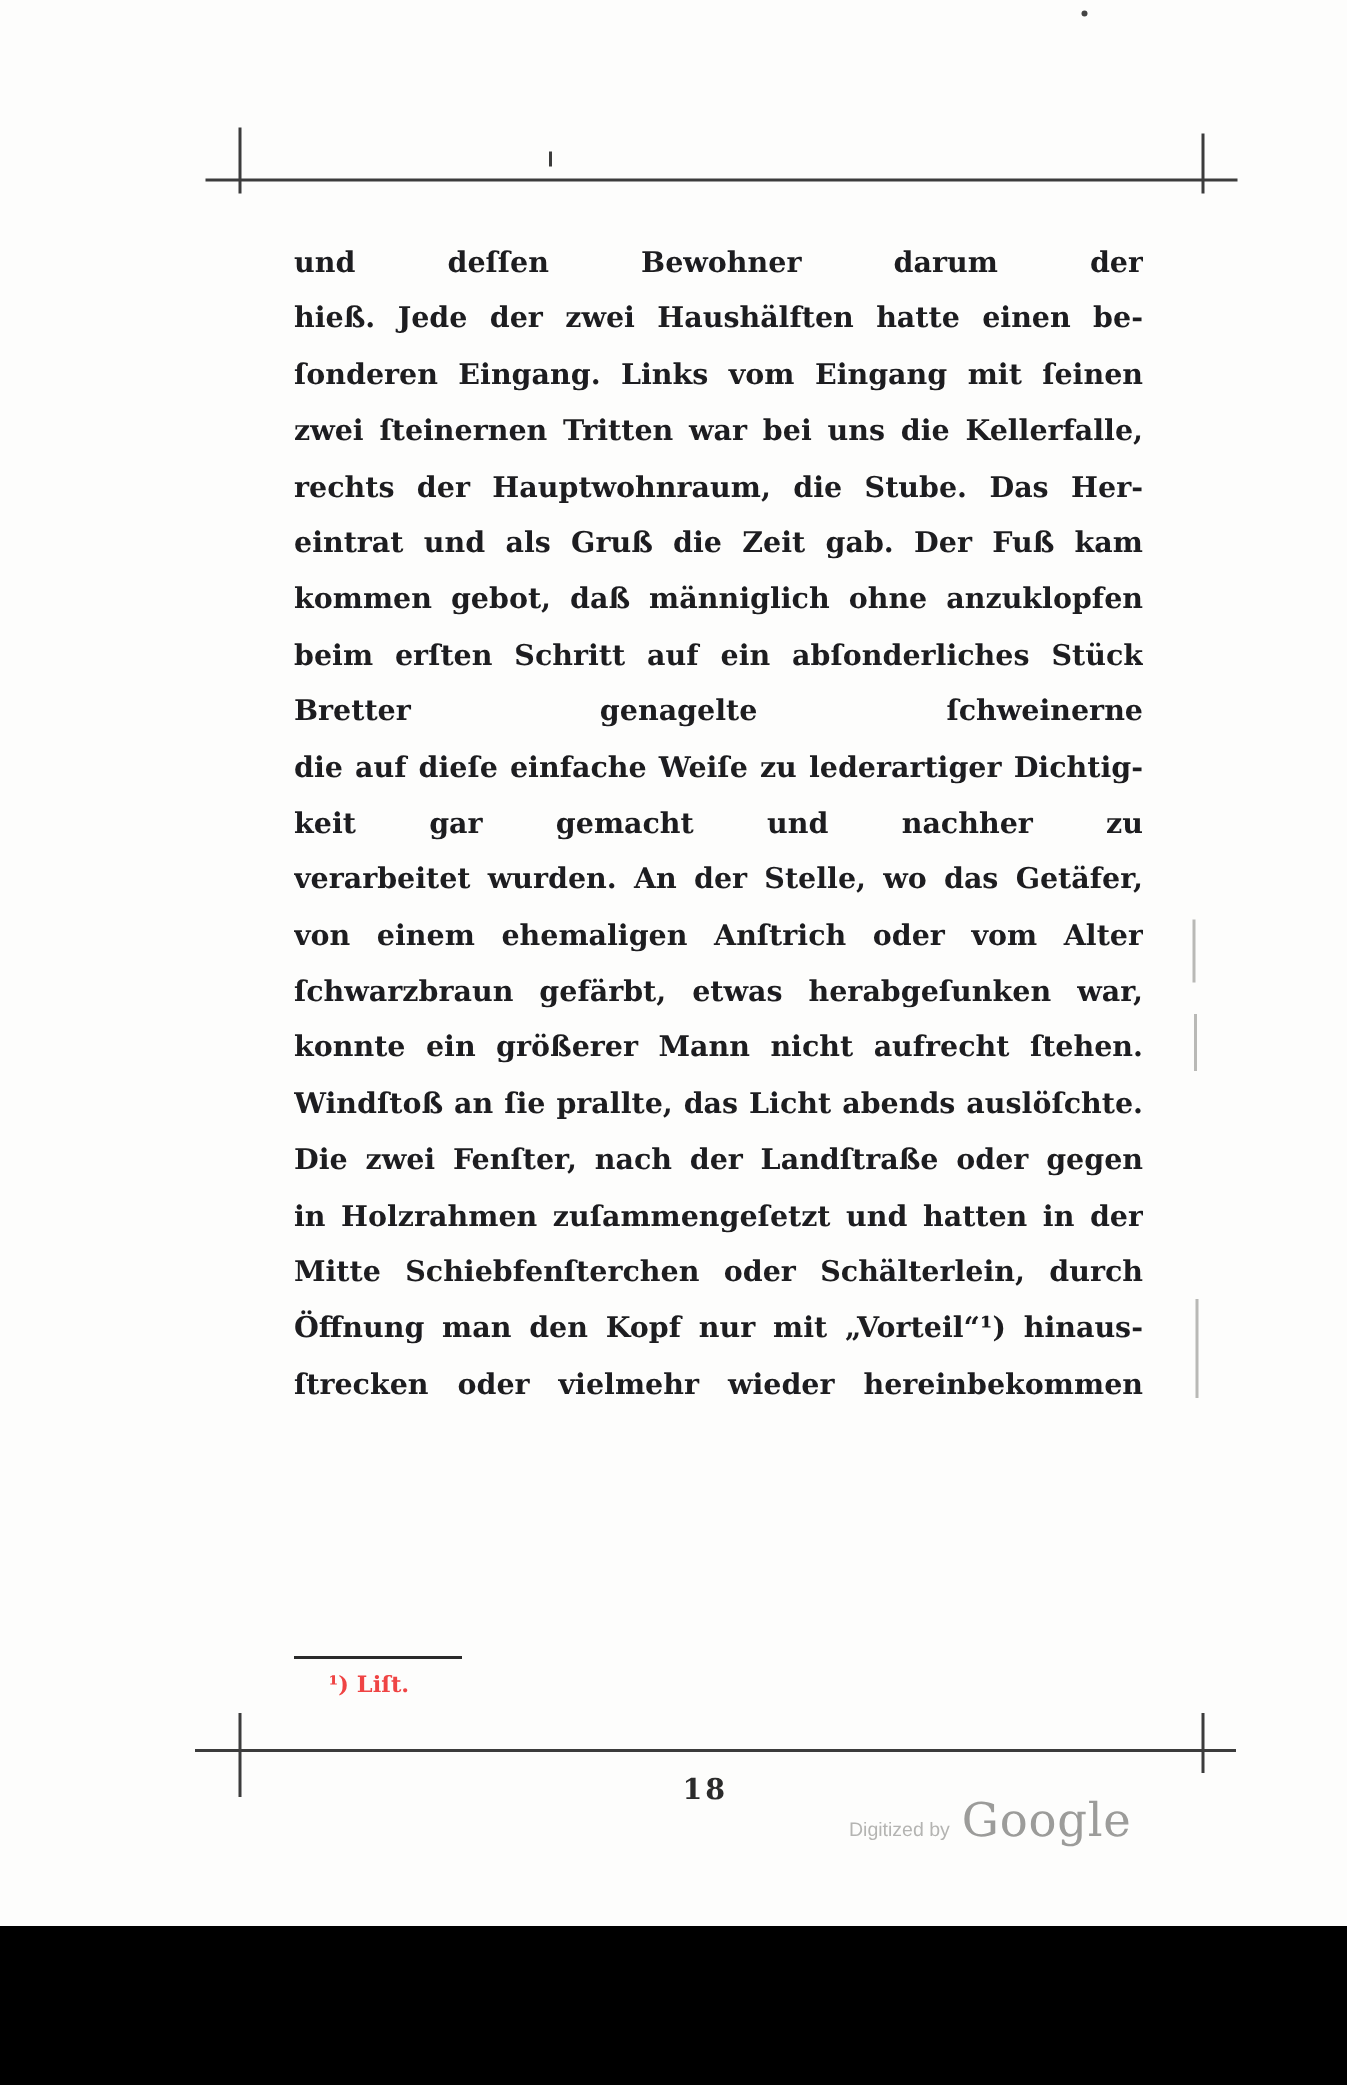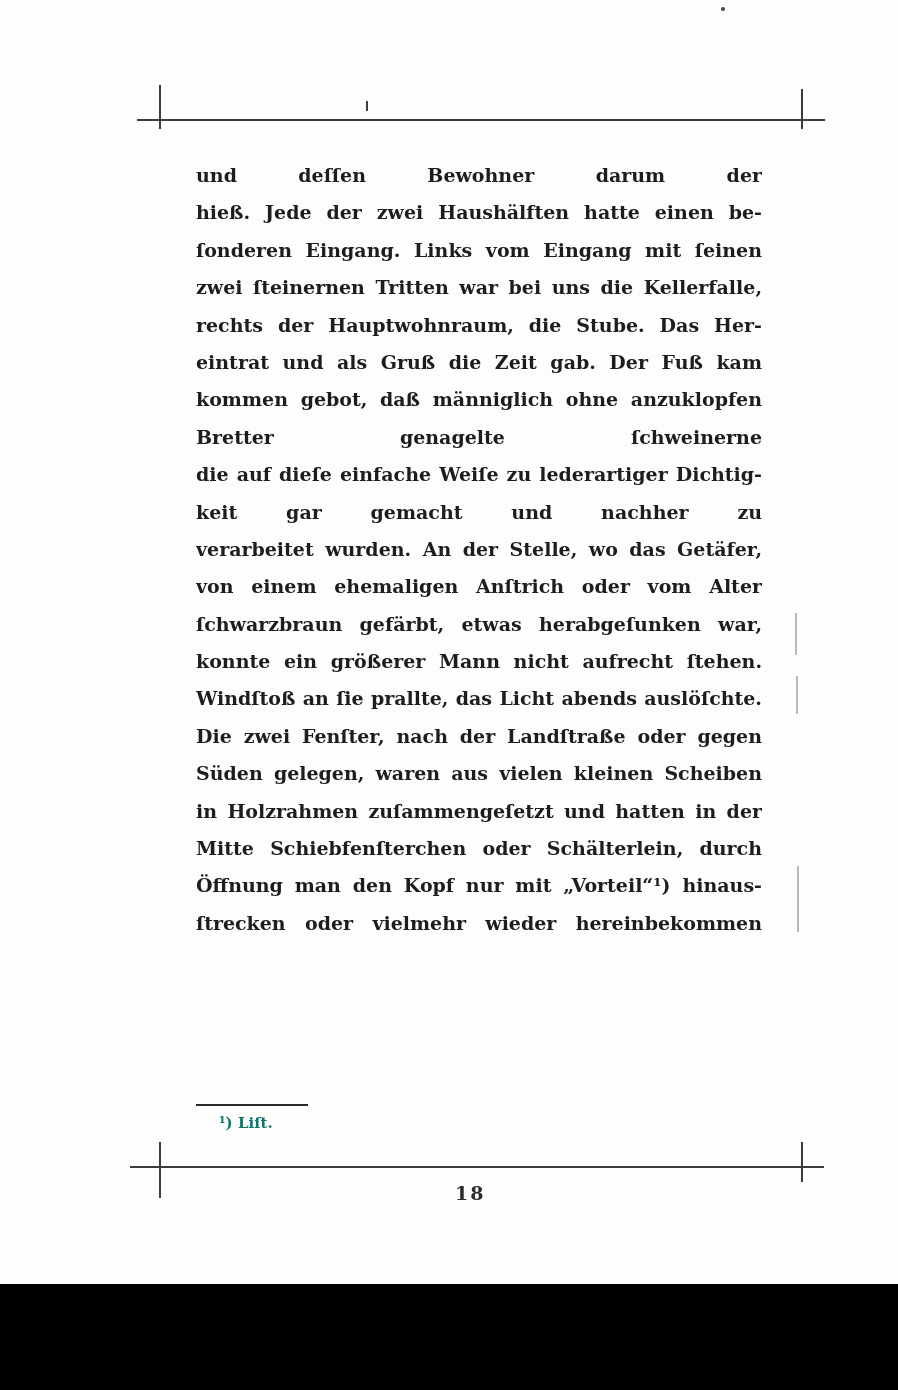--- a/index.html
+++ b/index.html
@@ -40,21 +40,21 @@
     position: absolute;
     left: 196px; top: 1104px;
     width: 112px; height: 2px;
     background: #2a2a2a;
   }
   .footnote {
     position: absolute;
     left: 219px; top: 1114px;
     font-size: 15px;
     font-weight: bold;
-    color: #0f766e;
+    color: #ef4444;
   }
   .page-number {
     position: absolute;
     left: 455px; top: 1182px;
     font-size: 19px;
     font-weight: bold;
     color: #2b2b2b;
     letter-spacing: 2px;
   }
   .watermark {
@@ -102,39 +102,43 @@
   <div class="mark" style="left:801px; top:1142px; width:2px; height:40px;"></div>
 
   <div class="textblock">
     <div class="line">und deſſen Bewohner darum der Frühmeßlehenbauer</div>
     <div class="line">hieß.  Jede der zwei Haushälften hatte einen be-</div>
     <div class="line">ſonderen Eingang.  Links vom Eingang mit ſeinen</div>
     <div class="line">zwei ſteinernen Tritten war bei uns die Kellerfalle,</div>
     <div class="line">rechts der Hauptwohnraum, die Stube.  Das Her-</div>
     <div class="line">eintrat und als Gruß die Zeit gab.  Der Fuß kam</div>
     <div class="line">kommen gebot, daß männiglich ohne anzuklopfen</div>
+    <div class="line">beim erſten Schritt auf ein abſonderliches Stück</div>
     <div class="line">Bretter genagelte ſchweinerne Hochrückenſchwarten,</div>
     <div class="line">die auf dieſe einfache Weiſe zu lederartiger Dichtig-</div>
     <div class="line">keit gar gemacht und nachher zu Flegelhauptkappen</div>
     <div class="line">verarbeitet wurden.  An der Stelle, wo das Getäfer,</div>
     <div class="line">von einem ehemaligen Anſtrich oder vom Alter</div>
     <div class="line">ſchwarzbraun gefärbt, etwas herabgeſunken war,</div>
     <div class="line">konnte ein größerer Mann nicht aufrecht ſtehen.  Die</div>
     <div class="line">Windſtoß an ſie prallte, das Licht abends auslöſchte.</div>
     <div class="line">Die zwei Fenſter, nach der Landſtraße oder gegen</div>
-    <div class="line">Süden gelegen, waren aus vielen kleinen Scheiben</div>
     <div class="line">in Holzrahmen zuſammengeſetzt und hatten in der</div>
     <div class="line">Mitte Schiebfenſterchen oder Schälterlein, durch deren</div>
     <div class="line">Öffnung man den Kopf nur mit „Vorteil“¹) hinaus-</div>
     <div class="line">ſtrecken oder vielmehr wieder hereinbekommen konnte.</div>
   </div>
 
   <div class="footnote-rule"></div>
   <div class="footnote">¹) Liſt.</div>
 
   <div class="page-number">18</div>
 
+  <div class="watermark">
+    <span class="prefix">Digitized by</span>
+    <span class="brand">Google</span>
+  </div>
 </div>
 
 <div class="alamy-bar">
   
   
 </div>
 
 </body></html>

